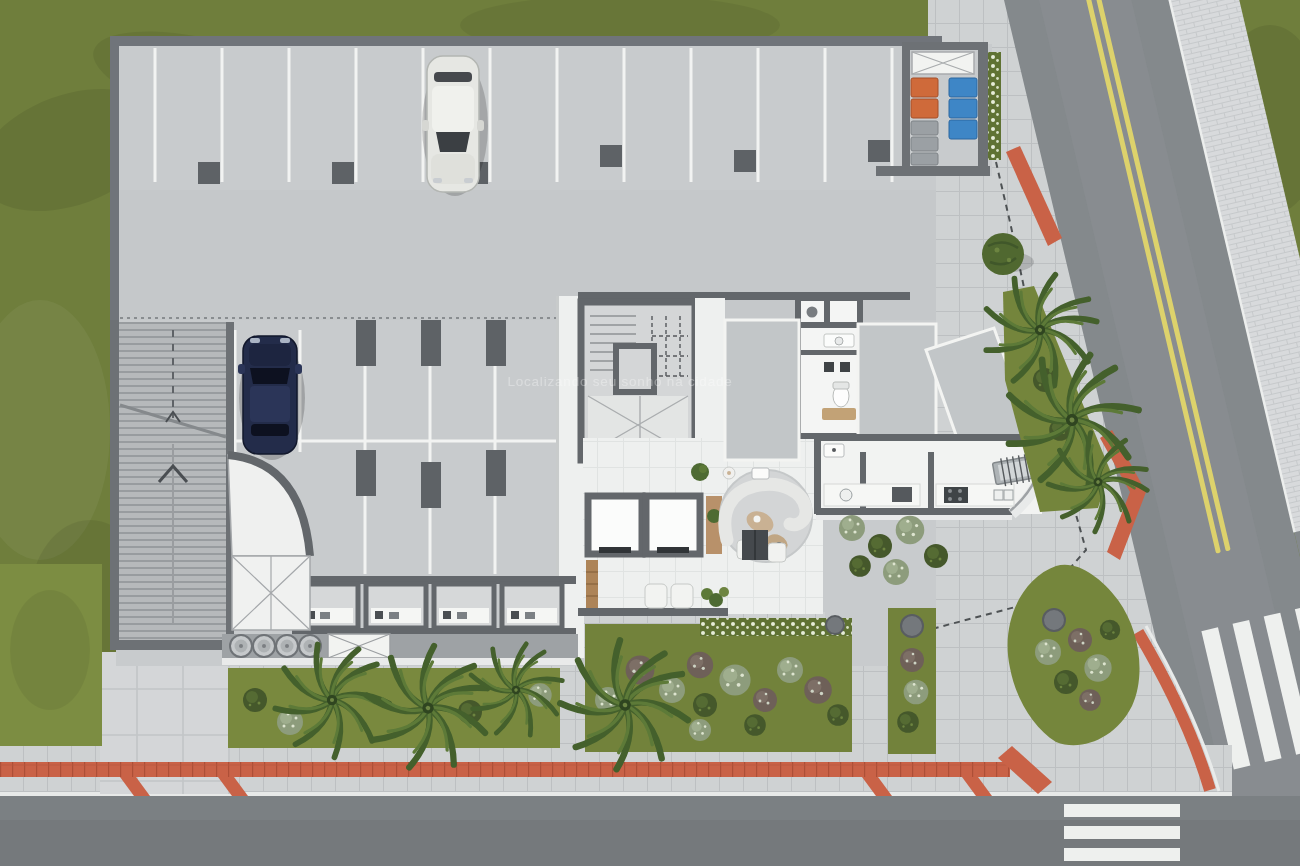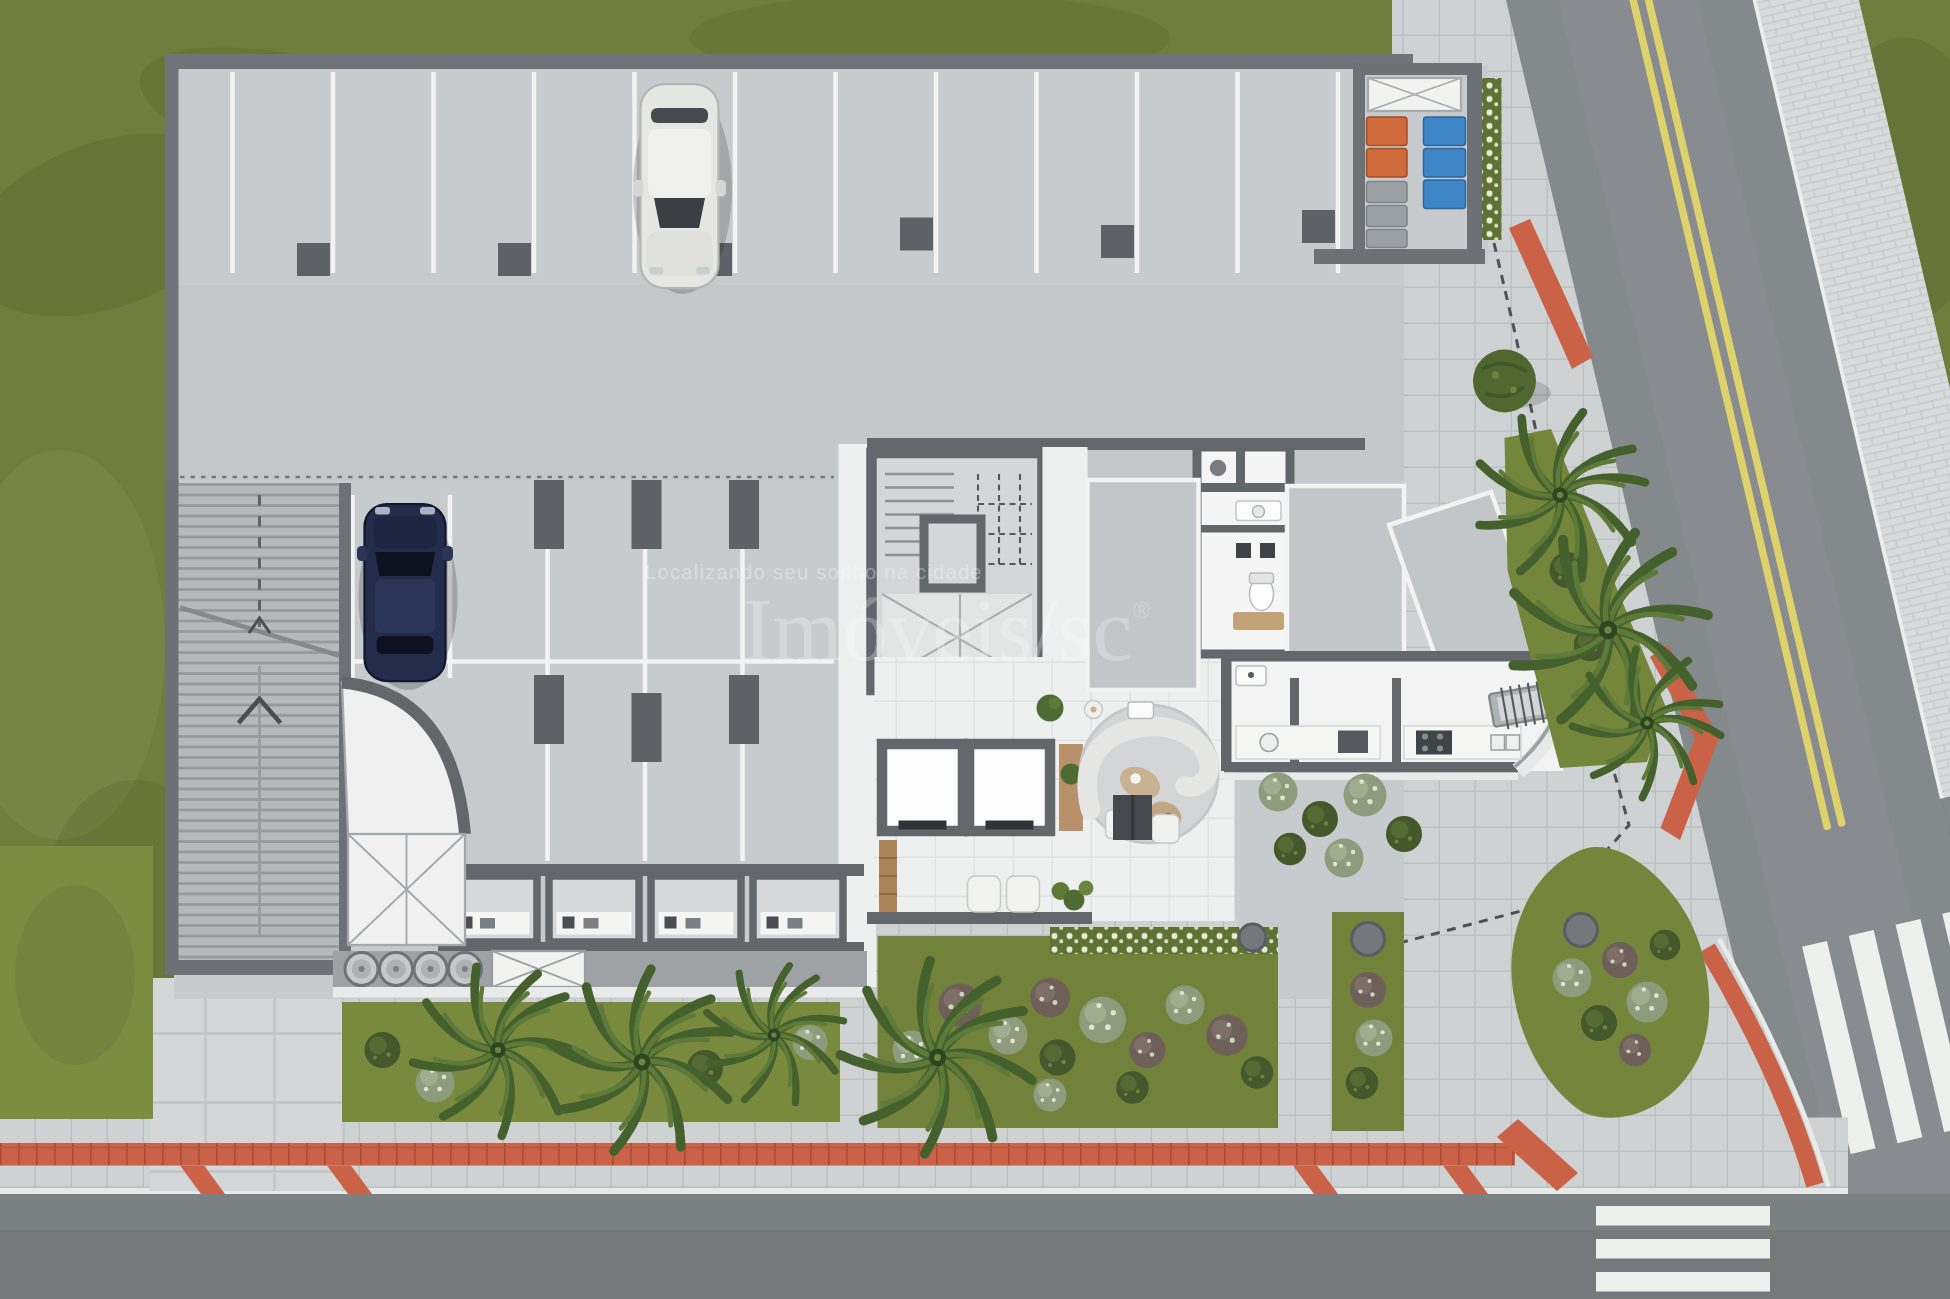--- a/index.html
+++ b/index.html
@@ -1,20 +1,20 @@
 <!DOCTYPE html>
 <html><head>
 <meta charset="utf-8">
 <style>
   html,body{margin:0;padding:0;background:#1c1e20;}
   .stage{position:relative;width:1300px;height:866px;overflow:hidden;
          font-family:"Liberation Sans",sans-serif;background:#6f7e3c;}
   .stage svg{position:absolute;left:0;top:0;}
-  .wm{position:absolute;color:#fff;text-align:left;pointer-events:none;
-      text-shadow:0 0 1px rgba(255,255,255,.15);}
+  .wm{position:absolute;color:#fff;text-align:center;pointer-events:none;
+      text-shadow:0 0 1px rgba(255,255,255,.15);margin-left:30px;}
   .wm-tag{left:430px;top:374px;width:320px;font-size:13.5px;letter-spacing:.8px;
           opacity:.32;font-family:"Liberation Sans",sans-serif;}
   .wm-brand{left:495px;top:386px;width:360px;font-size:60px;opacity:.26;
             font-family:"Liberation Serif",serif;}
   .wm-brand sup{font-size:16px;vertical-align:28px;}
 </style>
 </head>
 <body>
 
 <div class="stage">
@@ -499,14 +499,13 @@
     <ellipse cx="1010" cy="262" rx="24" ry="10" fill="#000" opacity="0.15"></ellipse>
     <circle cx="1003" cy="254" r="21" fill="#506830"></circle>
     <path d="M988,246 Q1003,238 1018,248 M990,262 Q1004,268 1016,258" stroke="#40572a" stroke-width="2.5" fill="none"></path>
     <circle cx="997" cy="250" r="2.5" fill="#6c8440"></circle>
           <circle cx="1009" cy="260" r="2.2" fill="#6c8440"></circle>
   </g>
 </g>
 </svg>
 
 <div class="wm wm-tag">Localizando seu sonho na cidade</div>
-<div class="wm wm-brand"><span>Imóveis/sc</span><sup>®</sup></div>
 </div>
 
 </body></html>

